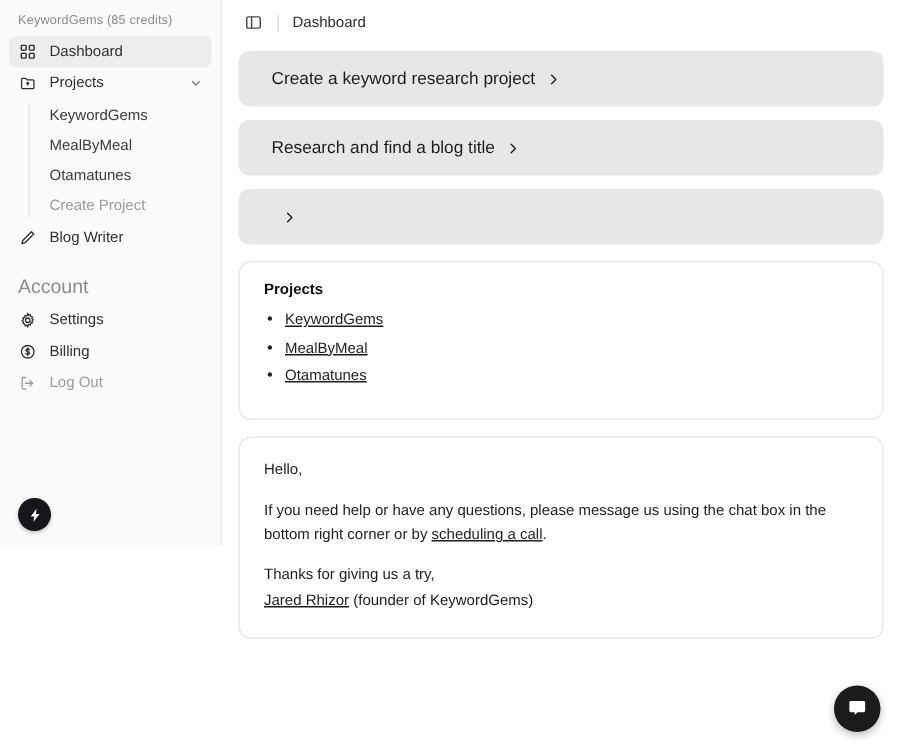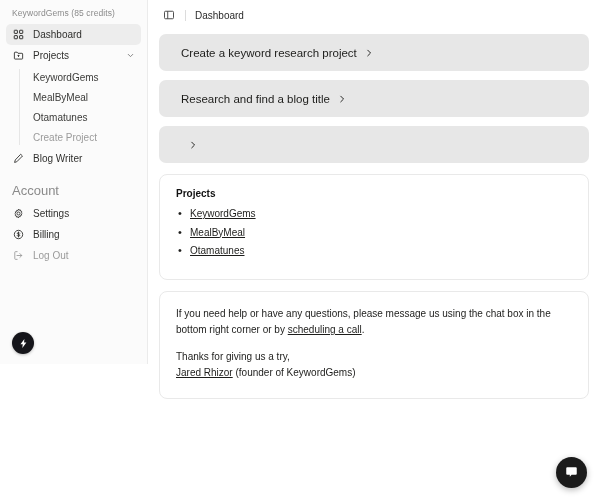--- a/index.html
+++ b/index.html
@@ -266,20 +266,21 @@
       <div class="panel">
         <div class="panel-title">Projects</div>
         <ul class="plist">
           <li><a>KeywordGems</a></li>
           <li><a>MealByMeal</a></li>
           <li><a>Otamatunes</a></li>
         </ul>
       </div>
 
       <div class="msg-panel">
+        <p>Hello,</p>
         <p><span>If you need help or have any questions, please message us using the chat box in the bottom right corner or by </span><a>scheduling a call</a><span>.</span></p>
         <p><span>Thanks for giving us a try,</span><br><a>Jared Rhizor</a><span> (founder of KeywordGems)</span></p>
       </div>
 
     </div>
 
   </section>
 
   <div class="chat-fab">
     <svg width="15" height="15" viewBox="0 0 16 16" fill="#ffffff" stroke="none">

